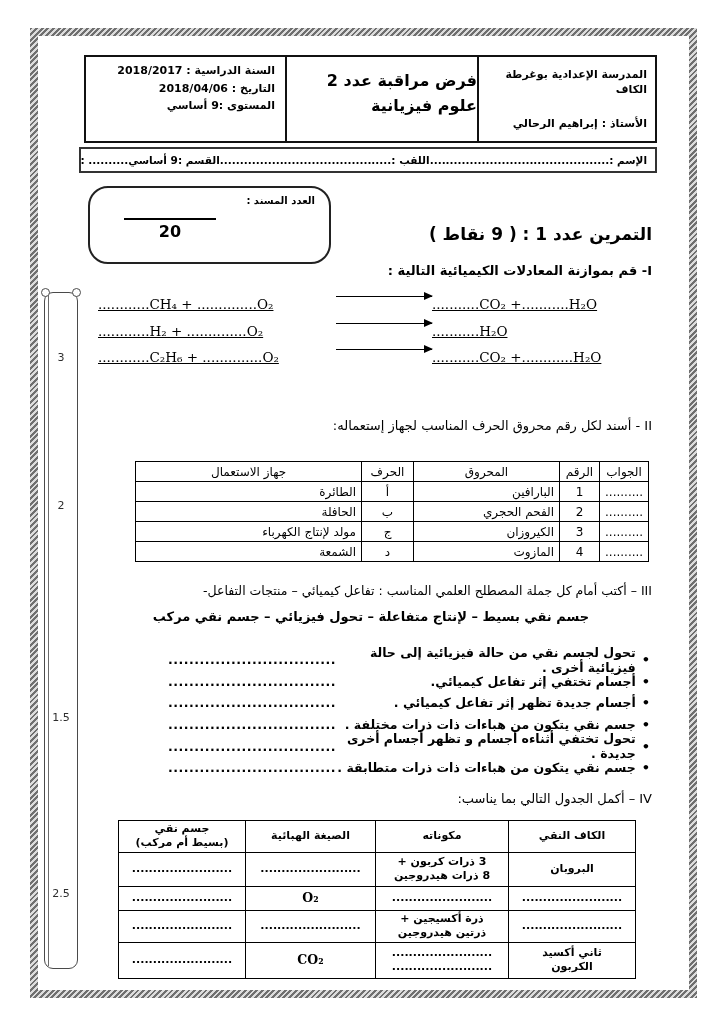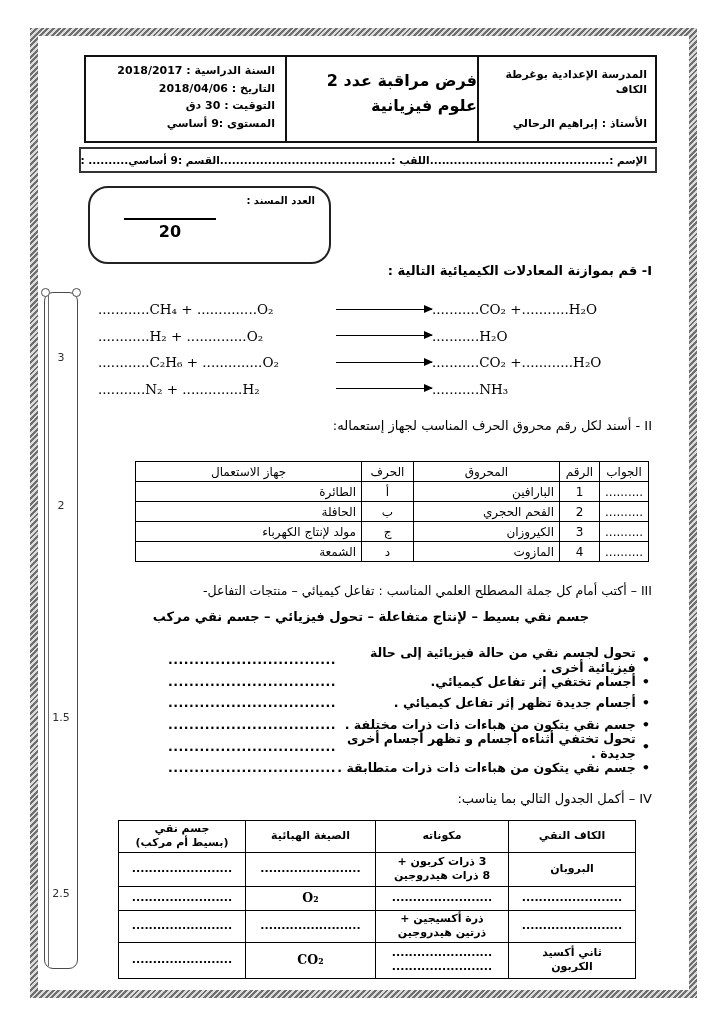--- a/index.html
+++ b/index.html
@@ -32,21 +32,21 @@
   .rtl-block{position:absolute;direction:rtl;text-align:right;}
   .ex-title{right:72px;top:224px;font-size:17px;font-weight:bold;}
   .q1-heading{right:72px;top:263px;font-size:13px;font-weight:bold;}
   .q2-heading{right:72px;top:418px;font-size:13px;}
   .q3-line1{right:72px;top:583px;font-size:12.5px;}
   .q3-line2{right:135px;top:609px;font-size:13px;font-weight:bold;}
   .q4-heading{right:72px;top:791px;font-size:13px;}
   
   .equations{position:absolute;left:98px;top:296px;width:560px;direction:ltr;
     font-family:"DejaVu Serif","Liberation Serif",serif;font-size:13.5px;}
-  .eq-row{display:flex;align-items:center;height:26.5px;}
+  .eq-row{display:flex;height:26.5px;text-decoration:underline;}
   .eq-left{width:238px;white-space:nowrap;}
   .eq-right{white-space:nowrap;}
   .arrow{position:relative;width:96px;height:1.4px;background:#000;flex:0 0 96px;}
   .arrow::after{content:'';position:absolute;right:-1px;top:-4px;width:0;height:0;
     border-left:9px solid #000;border-top:4.5px solid transparent;border-bottom:4.5px solid transparent;}
   
   .fuel-table{position:absolute;left:135px;top:461px;direction:rtl;border-collapse:collapse;
     font-size:12px;}
   .fuel-table th,.fuel-table td{border:1.3px solid #000;padding:0 5px;height:20px;
     font-weight:normal;box-sizing:border-box;}
@@ -86,54 +86,49 @@
       <div>المدرسة الإعدادية بوغرطة الكاف</div>
       <div class="l2">الأستاذ : إبراهيم الرحالي</div>
     </div>
     <div class="hcell title">
       <div>فرض مراقبة عدد 2</div>
       <div>علوم فيزيانية</div>
     </div>
     <div class="hcell info">
       <div>السنة الدراسية : 2018/2017</div>
       <div>التاريخ : 2018/04/06</div>
-      <div>التوقيت : 30 دق</div>
       <div>المستوى :9 أساسي</div>
     </div>
   </div>
 
   <div class="identity-bar">الإسم :.............................................اللقب :...........................................القسم :9 أساسي.......... : العدد الرتبي :........</div>
 
   <div class="score-box">
     <div class="score-label">العدد المسند :</div>
     <div class="score-frac">20</div>
   </div>
 
+  <div class="rtl-block ex-title">التمرين عدد 1 : ( 9 نقاط )</div>
   <div class="rtl-block q1-heading">I- قم بموازنة المعادلات الكيميائية التالية :</div>
 
   <div class="equations">
     <div class="eq-row">
       <span class="eq-left">............CH₄   +   ..............O₂</span>
       <span class="arrow"></span>
       <span class="eq-right">...........CO₂  +...........H₂O</span>
     </div>
     <div class="eq-row">
       <span class="eq-left">............H₂   +   ..............O₂</span>
       <span class="arrow"></span>
       <span class="eq-right">...........H₂O</span>
     </div>
     <div class="eq-row">
       <span class="eq-left">............C₂H₆   +   ..............O₂</span>
       <span class="arrow"></span>
       <span class="eq-right">...........CO₂  +............H₂O</span>
-    </div>
-    <div class="eq-row">
-      <span class="eq-left">...........N₂   +   ..............H₂</span>
-      <span class="arrow"></span>
-      <span class="eq-right">...........NH₃</span>
     </div>
   </div>
 
   <div class="rtl-block q2-heading">II - أسند لكل رقم محروق الحرف المناسب لجهاز إستعماله:</div>
 
   <table class="fuel-table">
     <colgroup>
         <col style="width:45px">
         <col style="width:40px">
         <col style="width:146px">

